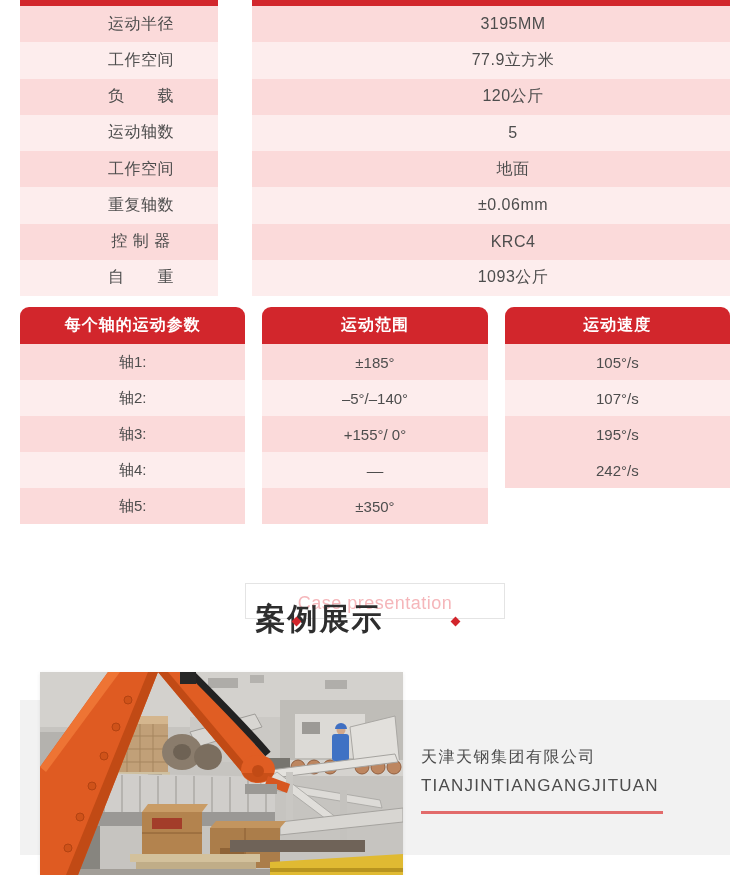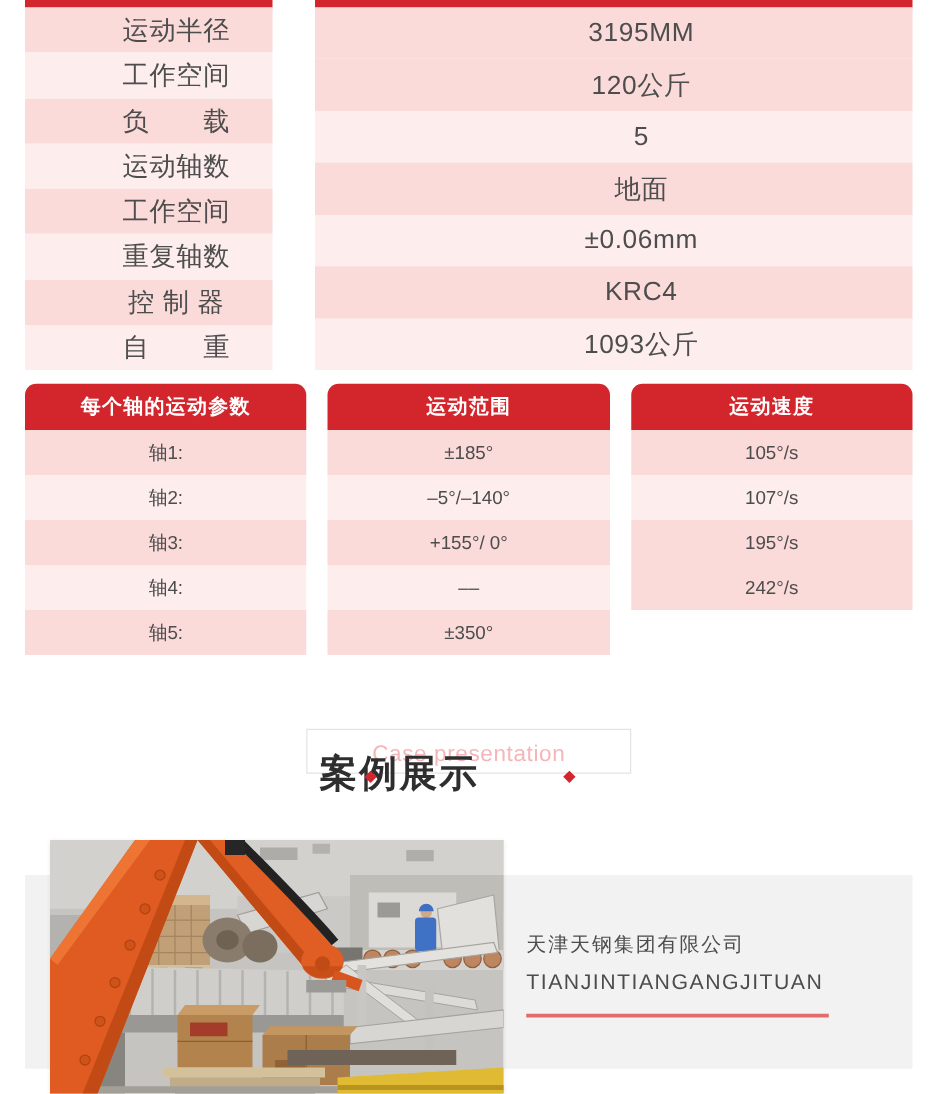--- a/index.html
+++ b/index.html
@@ -26,21 +26,21 @@
   .spec-table{
     position:absolute;left:20px;top:0;width:710px;height:296px;
     display:flex;gap:10px;
   }
   .spec-col{display:flex;flex-direction:column;height:100%;}
   .spec-col.labels{width:198px;}
   .spec-col.values{flex:1;margin-left:24px;}
   .red-cap{height:6px;background:var(--accent-red);flex:none;}
   .spec-row{
     flex:1;display:flex;align-items:center;justify-content:center;
-    font-size:21px;color:var(--text-dark);letter-spacing:0.5px;padding-left:44px;
+    font-size:16px;color:var(--text-dark);letter-spacing:0.5px;padding-left:44px;
   }
   .spec-row.alt0{background:var(--row-pink-dark);}
   .spec-row.alt1{background:var(--row-pink-light);}
 
   
   .axis-table{
     position:absolute;left:20px;top:307px;width:710px;
     display:flex;gap:17px;
   }
   .axis-col{flex:1;display:flex;flex-direction:column;}
@@ -110,20 +110,21 @@
     <div class="spec-row alt0">负　　载</div>
     <div class="spec-row alt1">运动轴数</div>
     <div class="spec-row alt0">工作空间</div>
     <div class="spec-row alt1">重复轴数</div>
     <div class="spec-row alt0">控 制 器</div>
     <div class="spec-row alt1">自　　重</div>
   </div>
   <div class="spec-col values">
     <div class="red-cap"></div>
     <div class="spec-row alt0">3195MM</div>
+    <div class="spec-row alt1">77.9立方米</div>
     <div class="spec-row alt0">120公斤</div>
     <div class="spec-row alt1">5</div>
     <div class="spec-row alt0">地面</div>
     <div class="spec-row alt1">±0.06mm</div>
     <div class="spec-row alt0">KRC4</div>
     <div class="spec-row alt1">1093公斤</div>
   </div>
 </div>
 
 <div class="axis-table">

